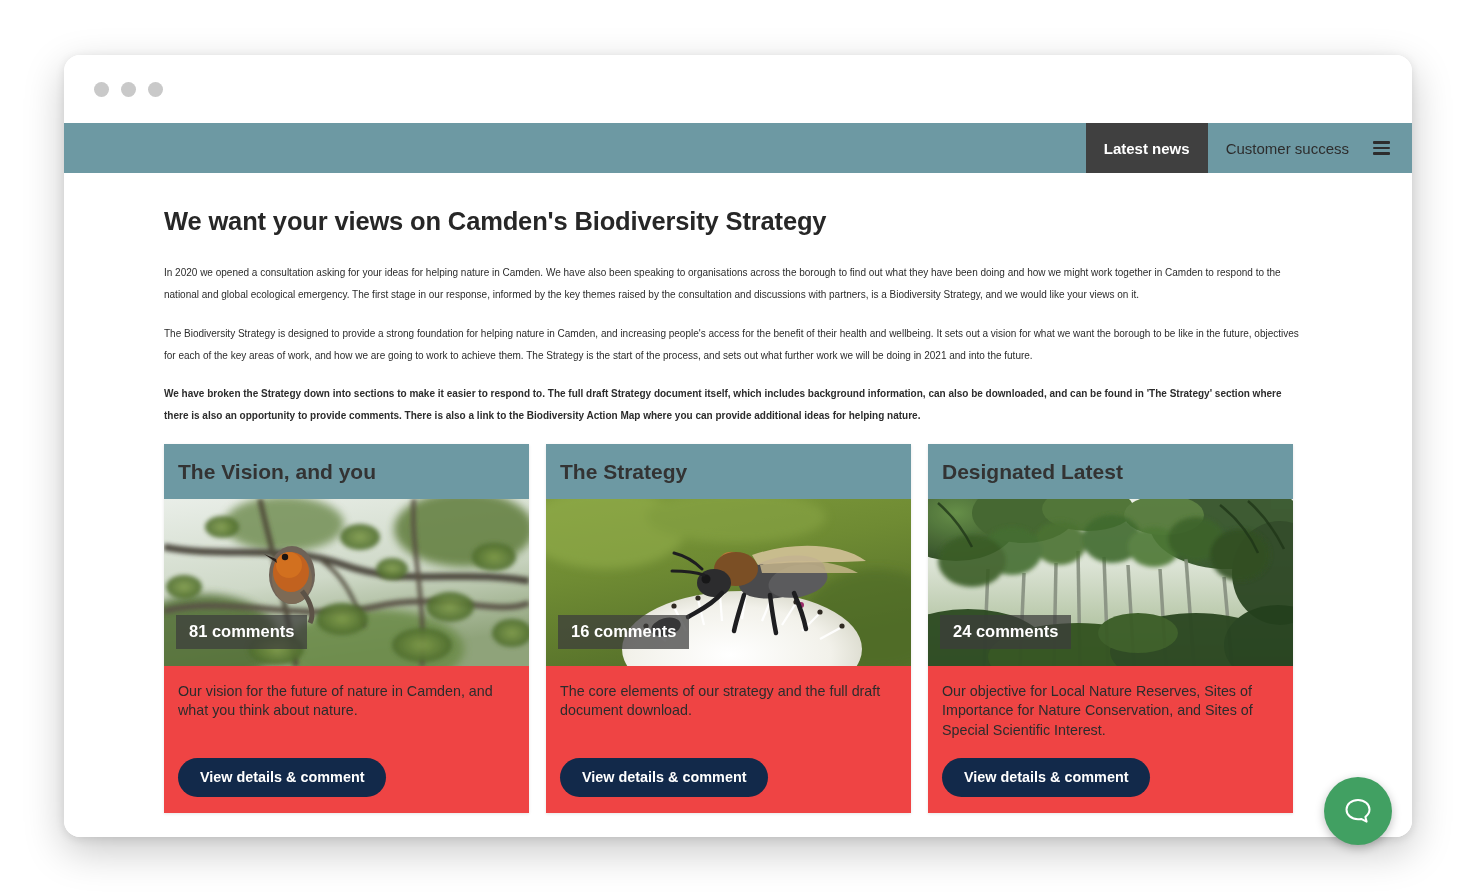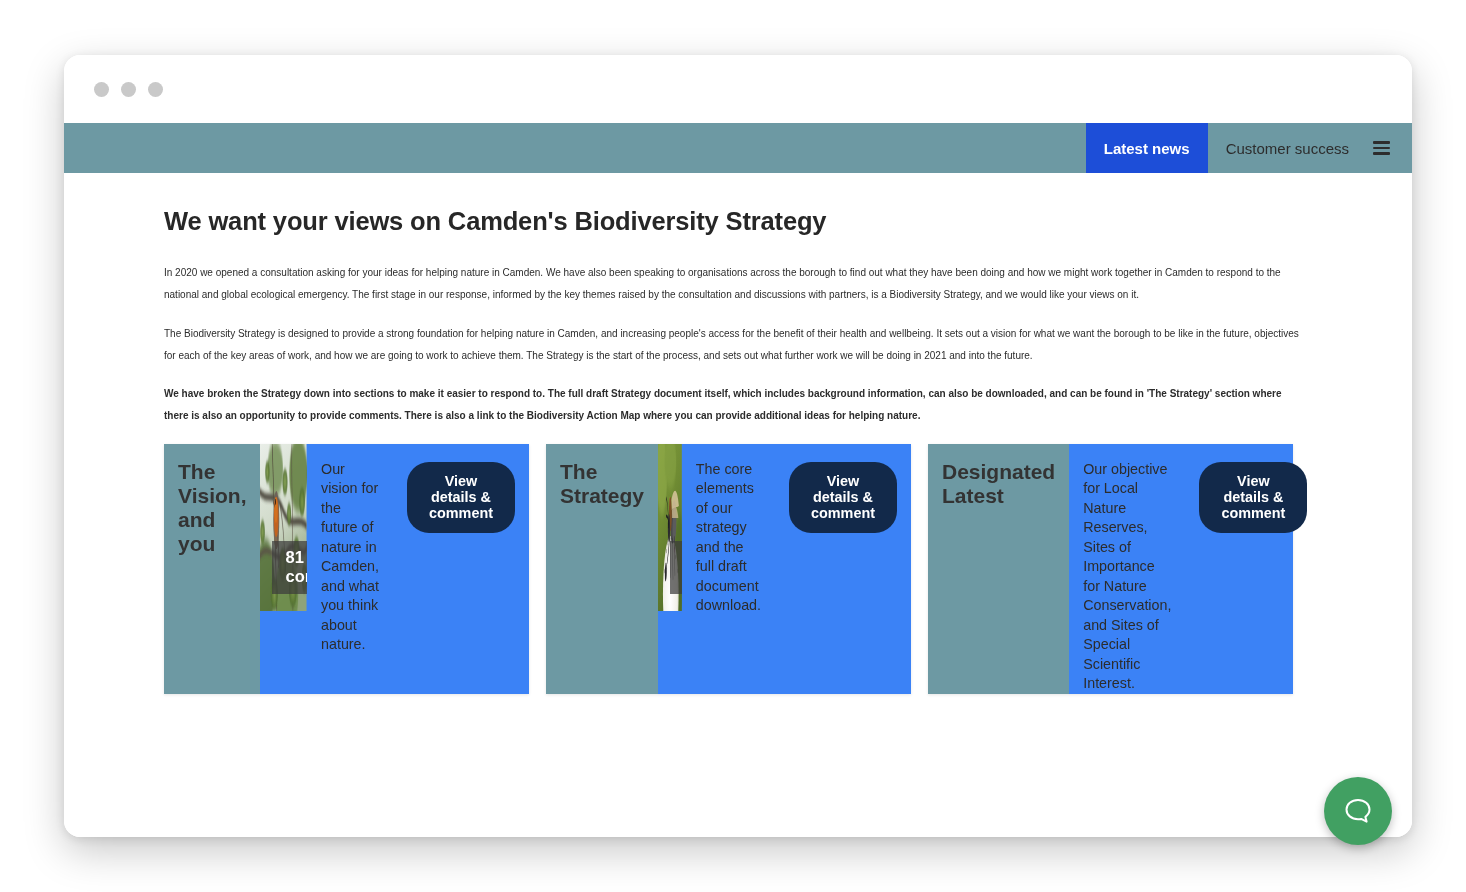--- a/index.html
+++ b/index.html
@@ -49,21 +49,21 @@
   .nav-tab {
     display: flex;
     align-items: center;
     padding: 0 18px;
     font-size: 15px;
     color: #2d2d2d;
     cursor: pointer;
     white-space: nowrap;
   }
   .nav-tab.active {
-    background: #1d4ed8;
+    background: #404040;
     color: #ffffff;
     font-weight: bold;
   }
   .nav-tab.with-menu { padding-right: 22px; gap: 24px; }
   .hamburger {
     display: inline-flex;
     flex-direction: column;
     justify-content: center;
     gap: 3px;
     width: 17px;
@@ -102,23 +102,23 @@
   p.body-copy.bold { font-weight: bold; }
 
   
   .card-grid {
     display: flex;
     gap: 17px;
     margin-top: 16px;
   }
   .card {
     width: 365px;
-    background: #3b82f6;
-    display: flex;
-    flex-direction: row;
+    background: #ef4444;
+    display: flex;
+    flex-direction: column;
     box-shadow: 0 1px 3px rgba(0,0,0,0.10);
   }
   .card-header {
     background: #6d99a3;
     padding: 16px 14px 15px 14px;
     font-size: 21px;
     font-weight: bold;
     color: #333333;
   }
   .card-media {

